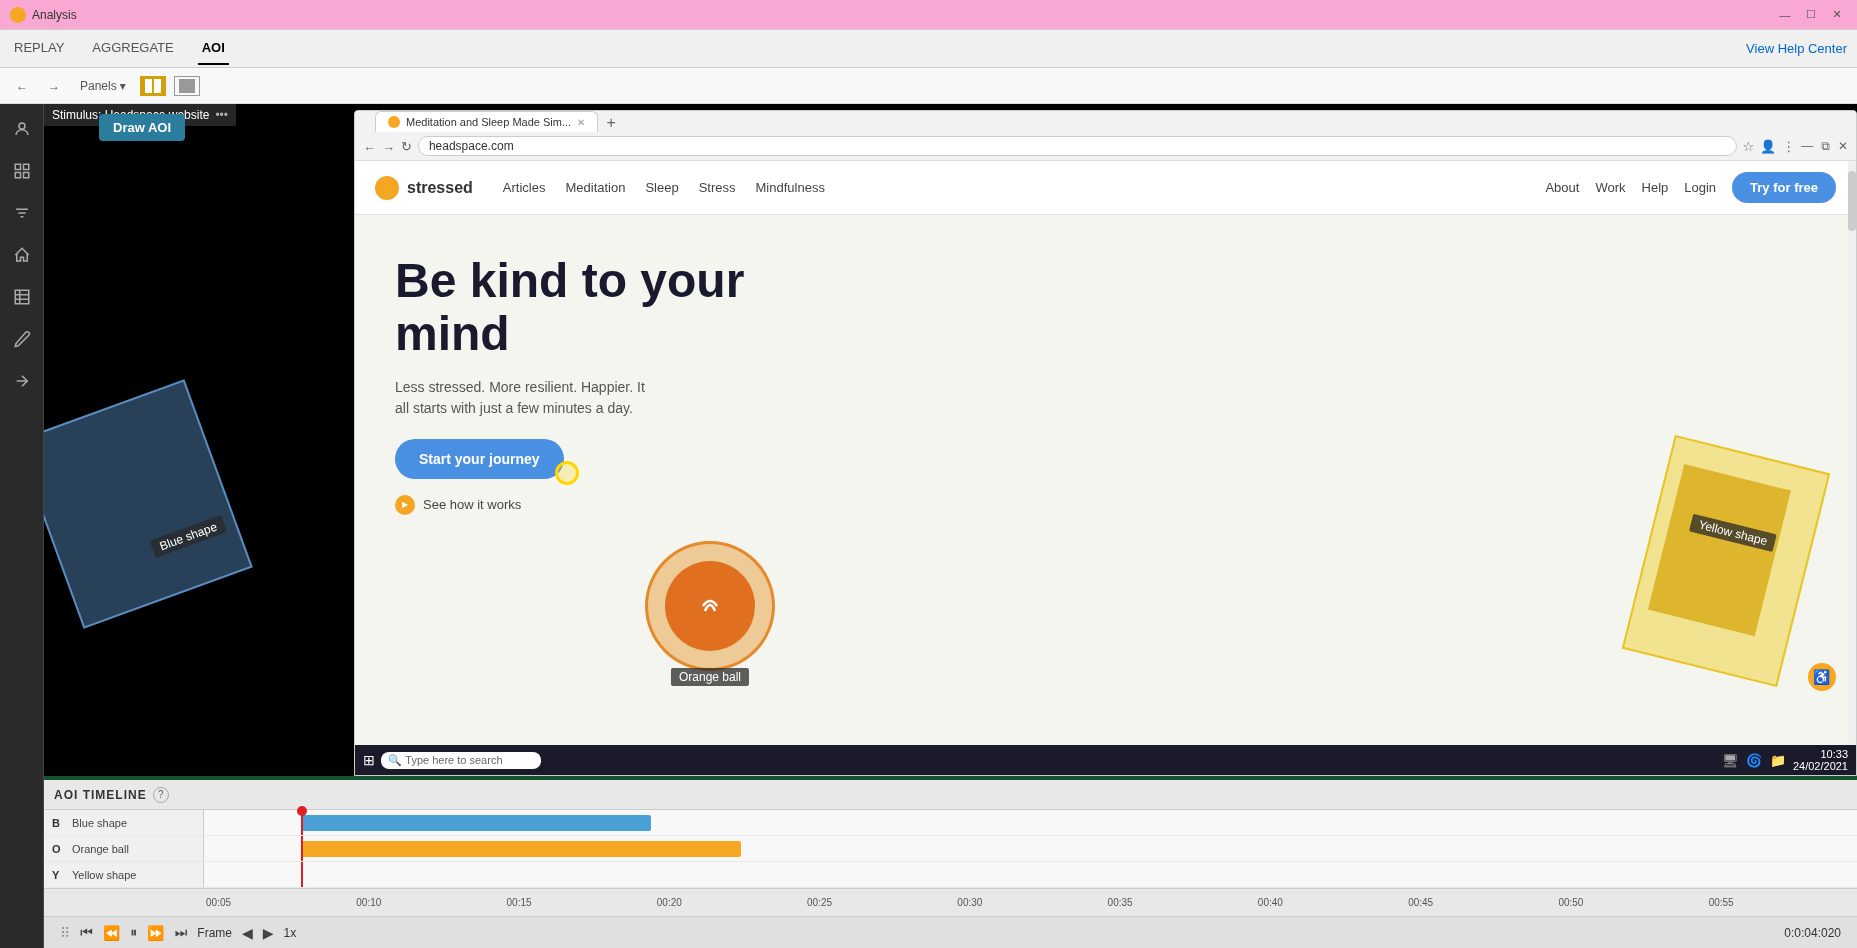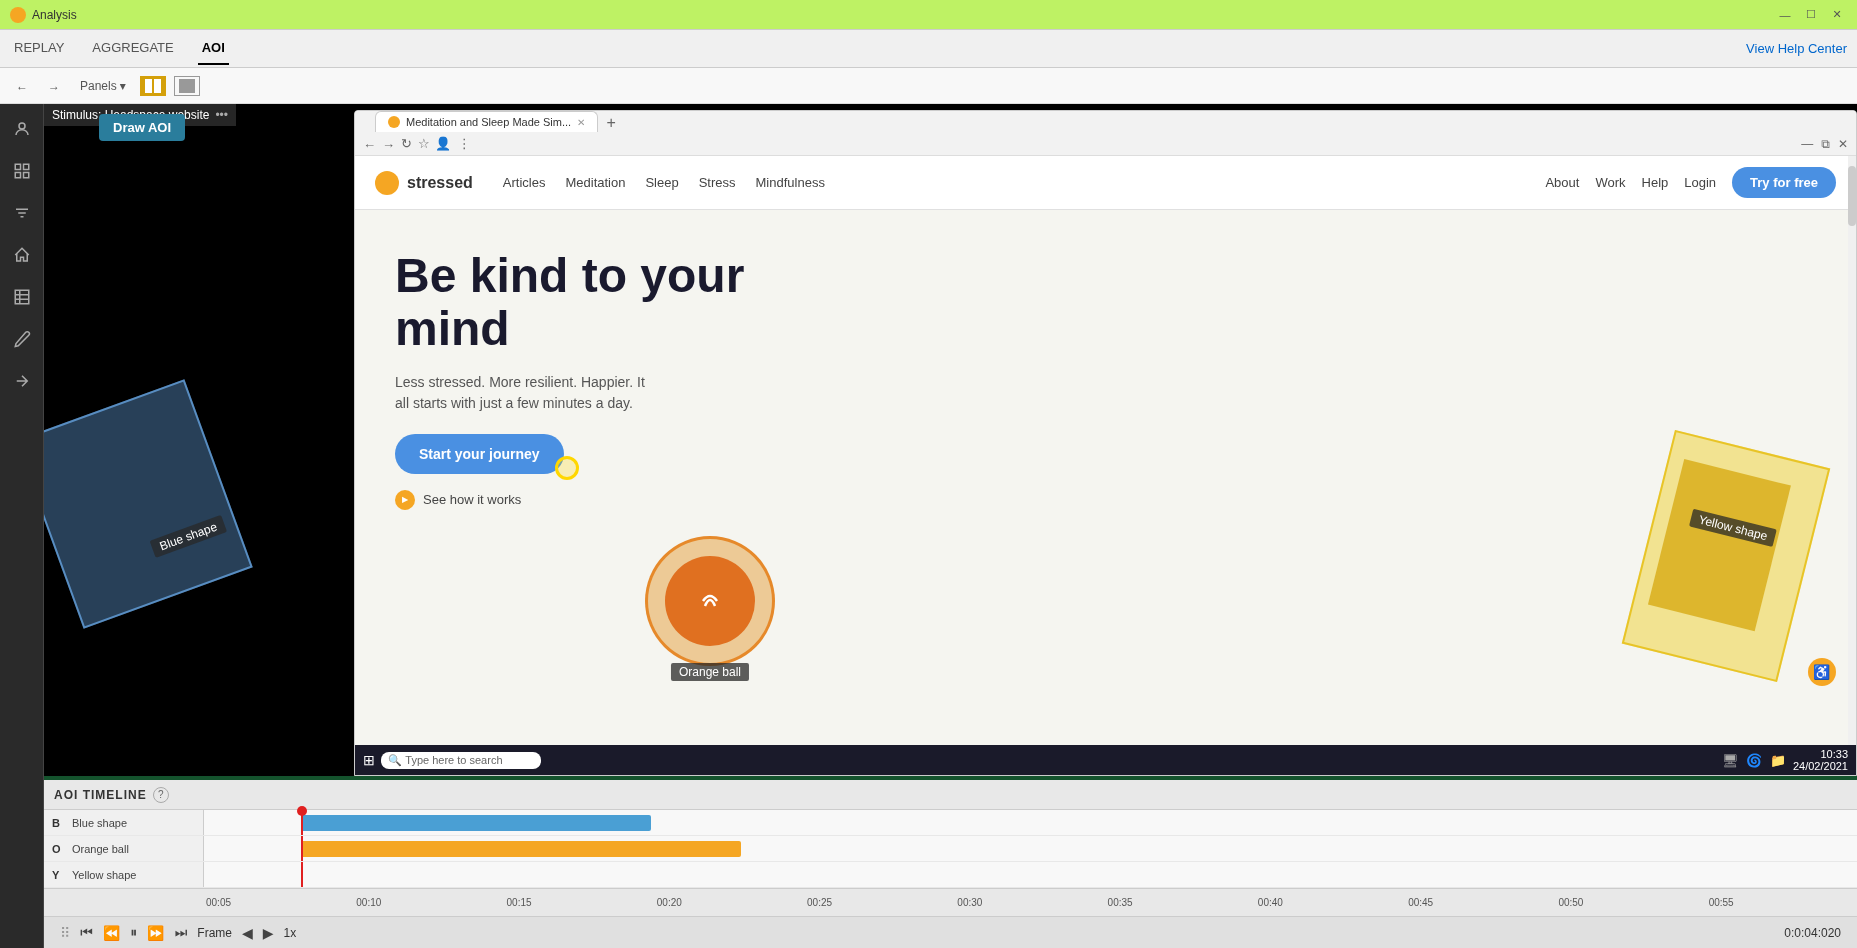--- a/index.html
+++ b/index.html
@@ -1,21 +1,21 @@
 <!DOCTYPE html>
 <html><head>
   <meta charset="utf-8">
   <style>
     * { margin: 0; padding: 0; box-sizing: border-box; }
     body { font-family: 'Segoe UI', Arial, sans-serif; background: #1a1a1a; width: 1857px; height: 948px; overflow: hidden; font-size: 13px; }
 
     
     .title-bar {
       height: 30px;
-      background: #bef264;
+      background: #f9a8d4;
       display: flex;
       align-items: center;
       padding: 0 10px;
       border-bottom: 1px solid #ccc;
       font-size: 12px;
       color: #333;
     }
     .title-bar .app-icon {
       width: 16px; height: 16px;
       background: #f5a623;
@@ -610,20 +610,21 @@
               <span>Meditation and Sleep Made Sim...</span>
               <span class="tab-close">✕</span>
             </div>
             <span class="browser-new-tab">+</span>
           </div>
 
           <div class="browser-controls">
             <span class="browser-btn">←</span>
             <span class="browser-btn">→</span>
             <span class="browser-btn">↻</span>
+            <div class="browser-url">headspace.com</div>
             <span class="browser-star">☆</span>
             <span class="browser-profile">👤</span>
             <span class="browser-more">⋮</span>
             <div class="browser-win-controls">
               <span>—</span>
               <span>⧉</span>
               <span>✕</span>
             </div>
           </div>
         </div>

